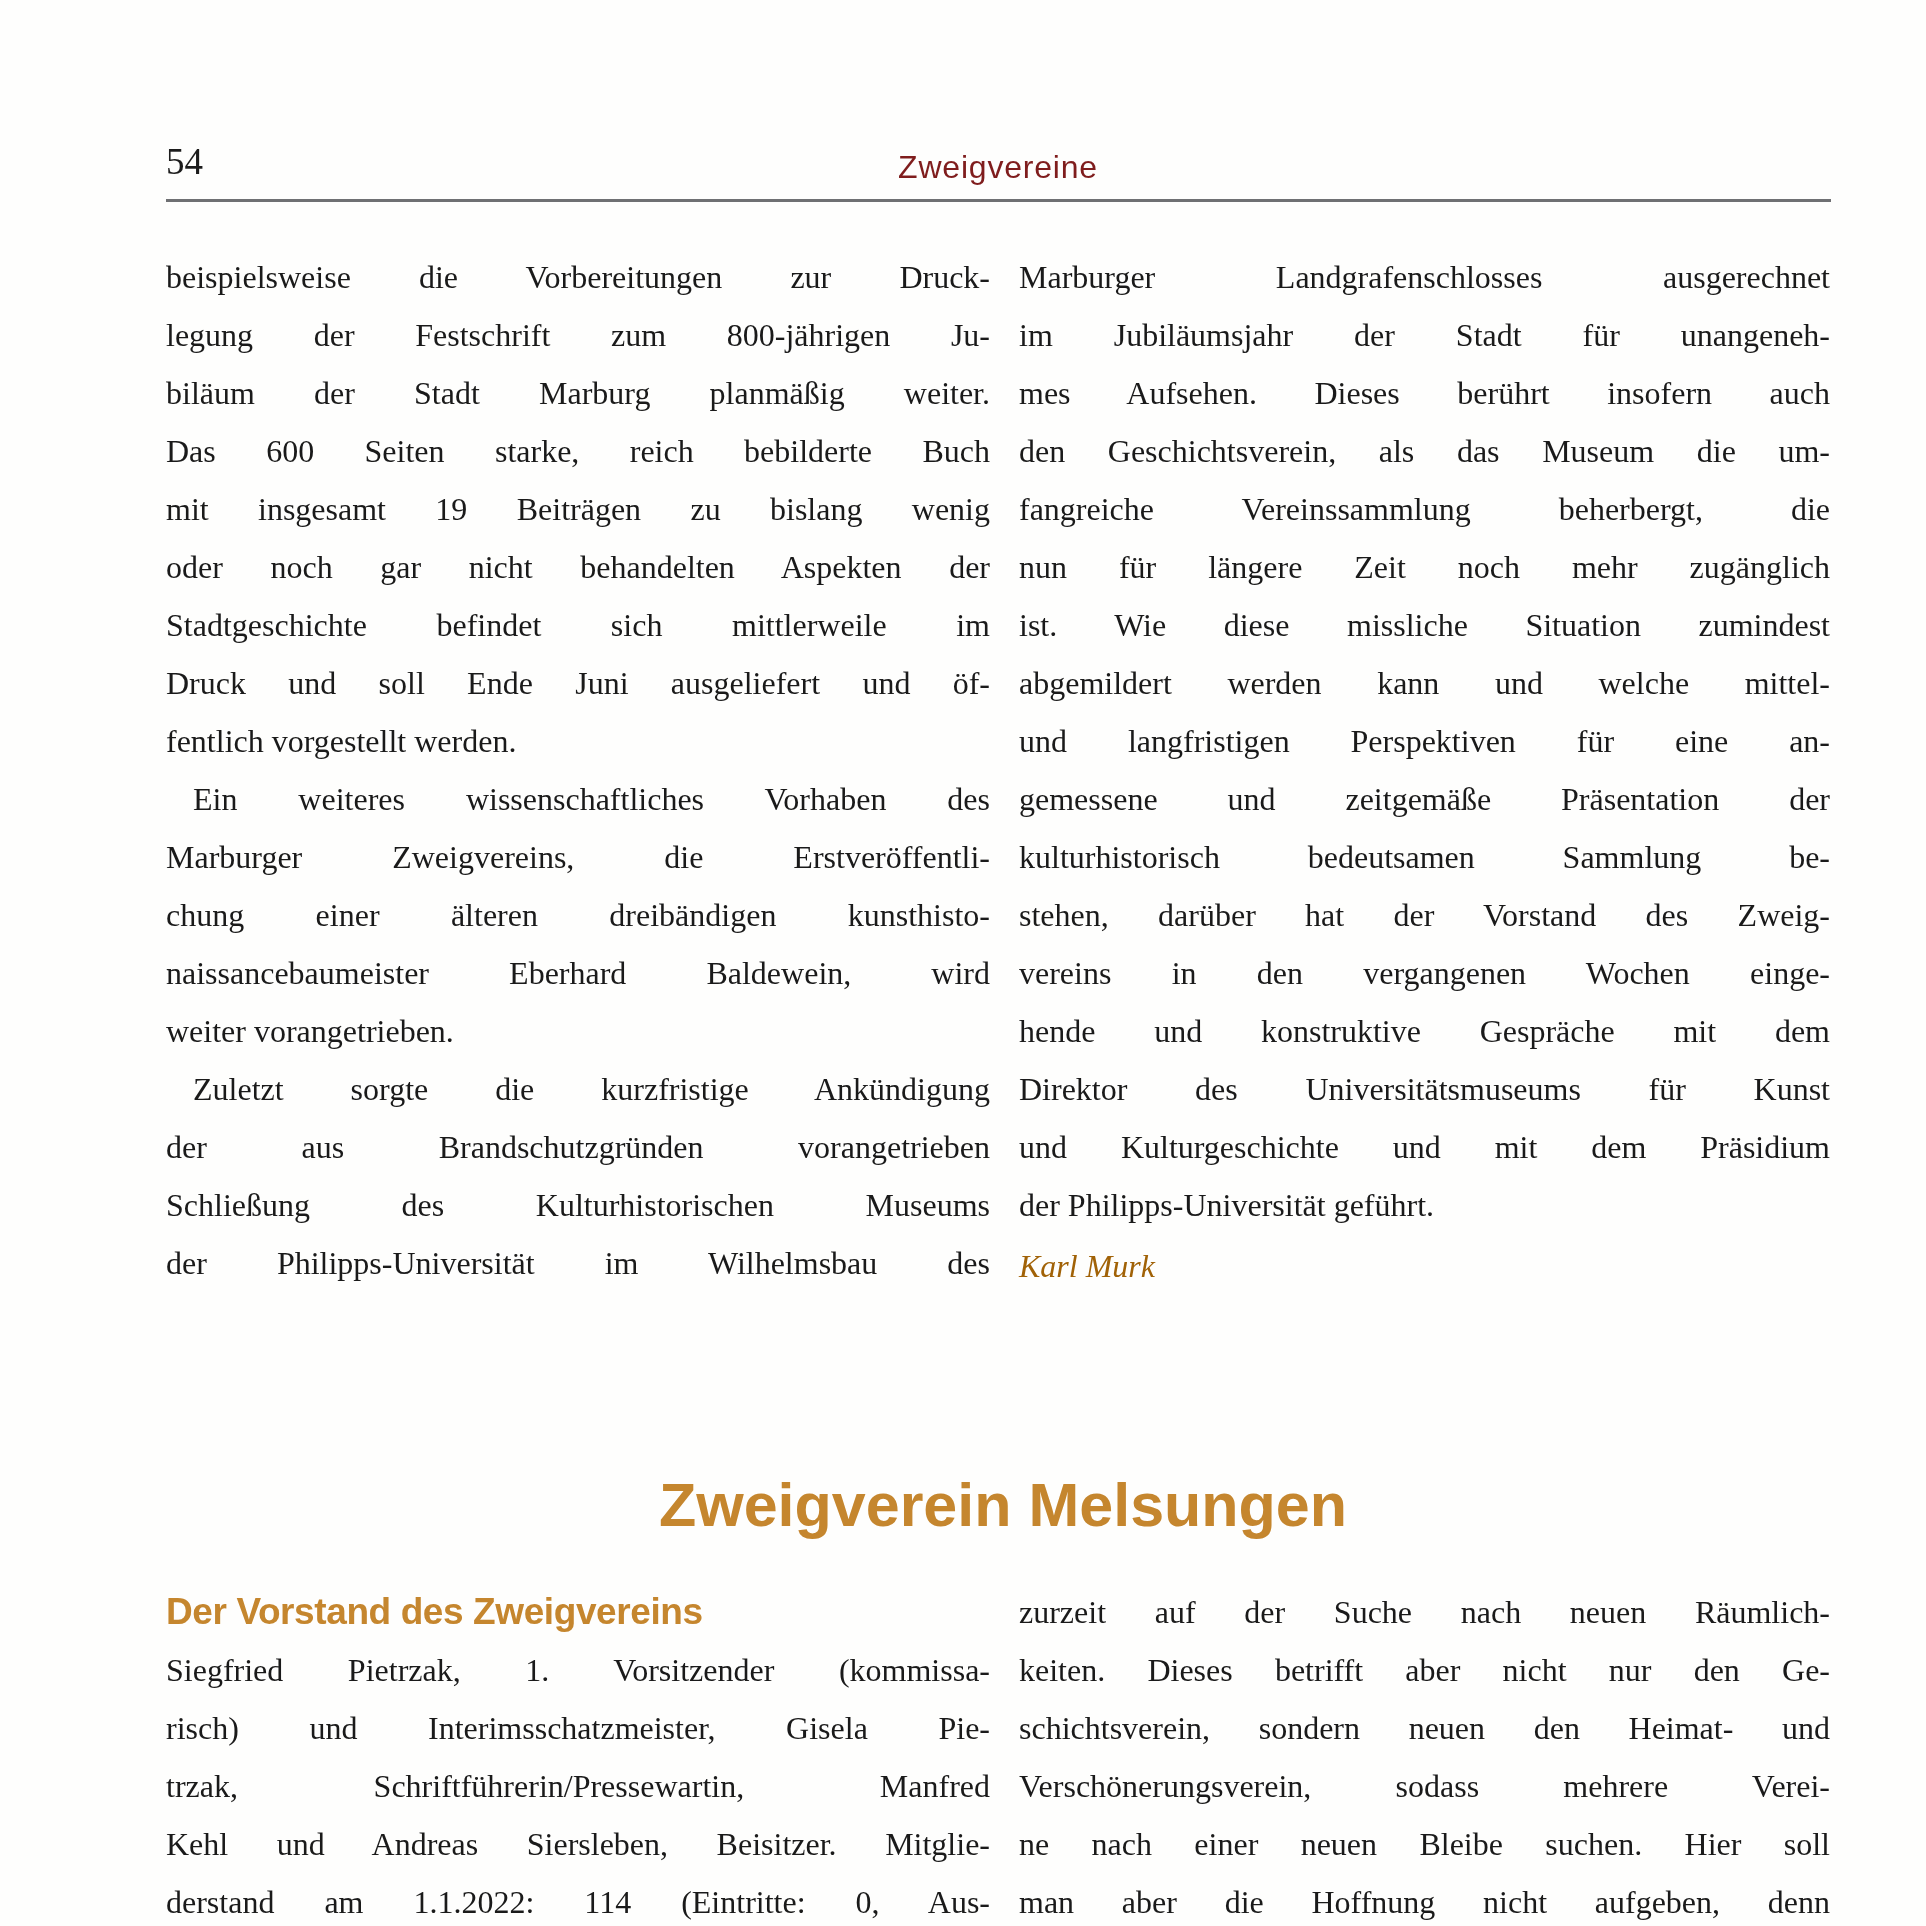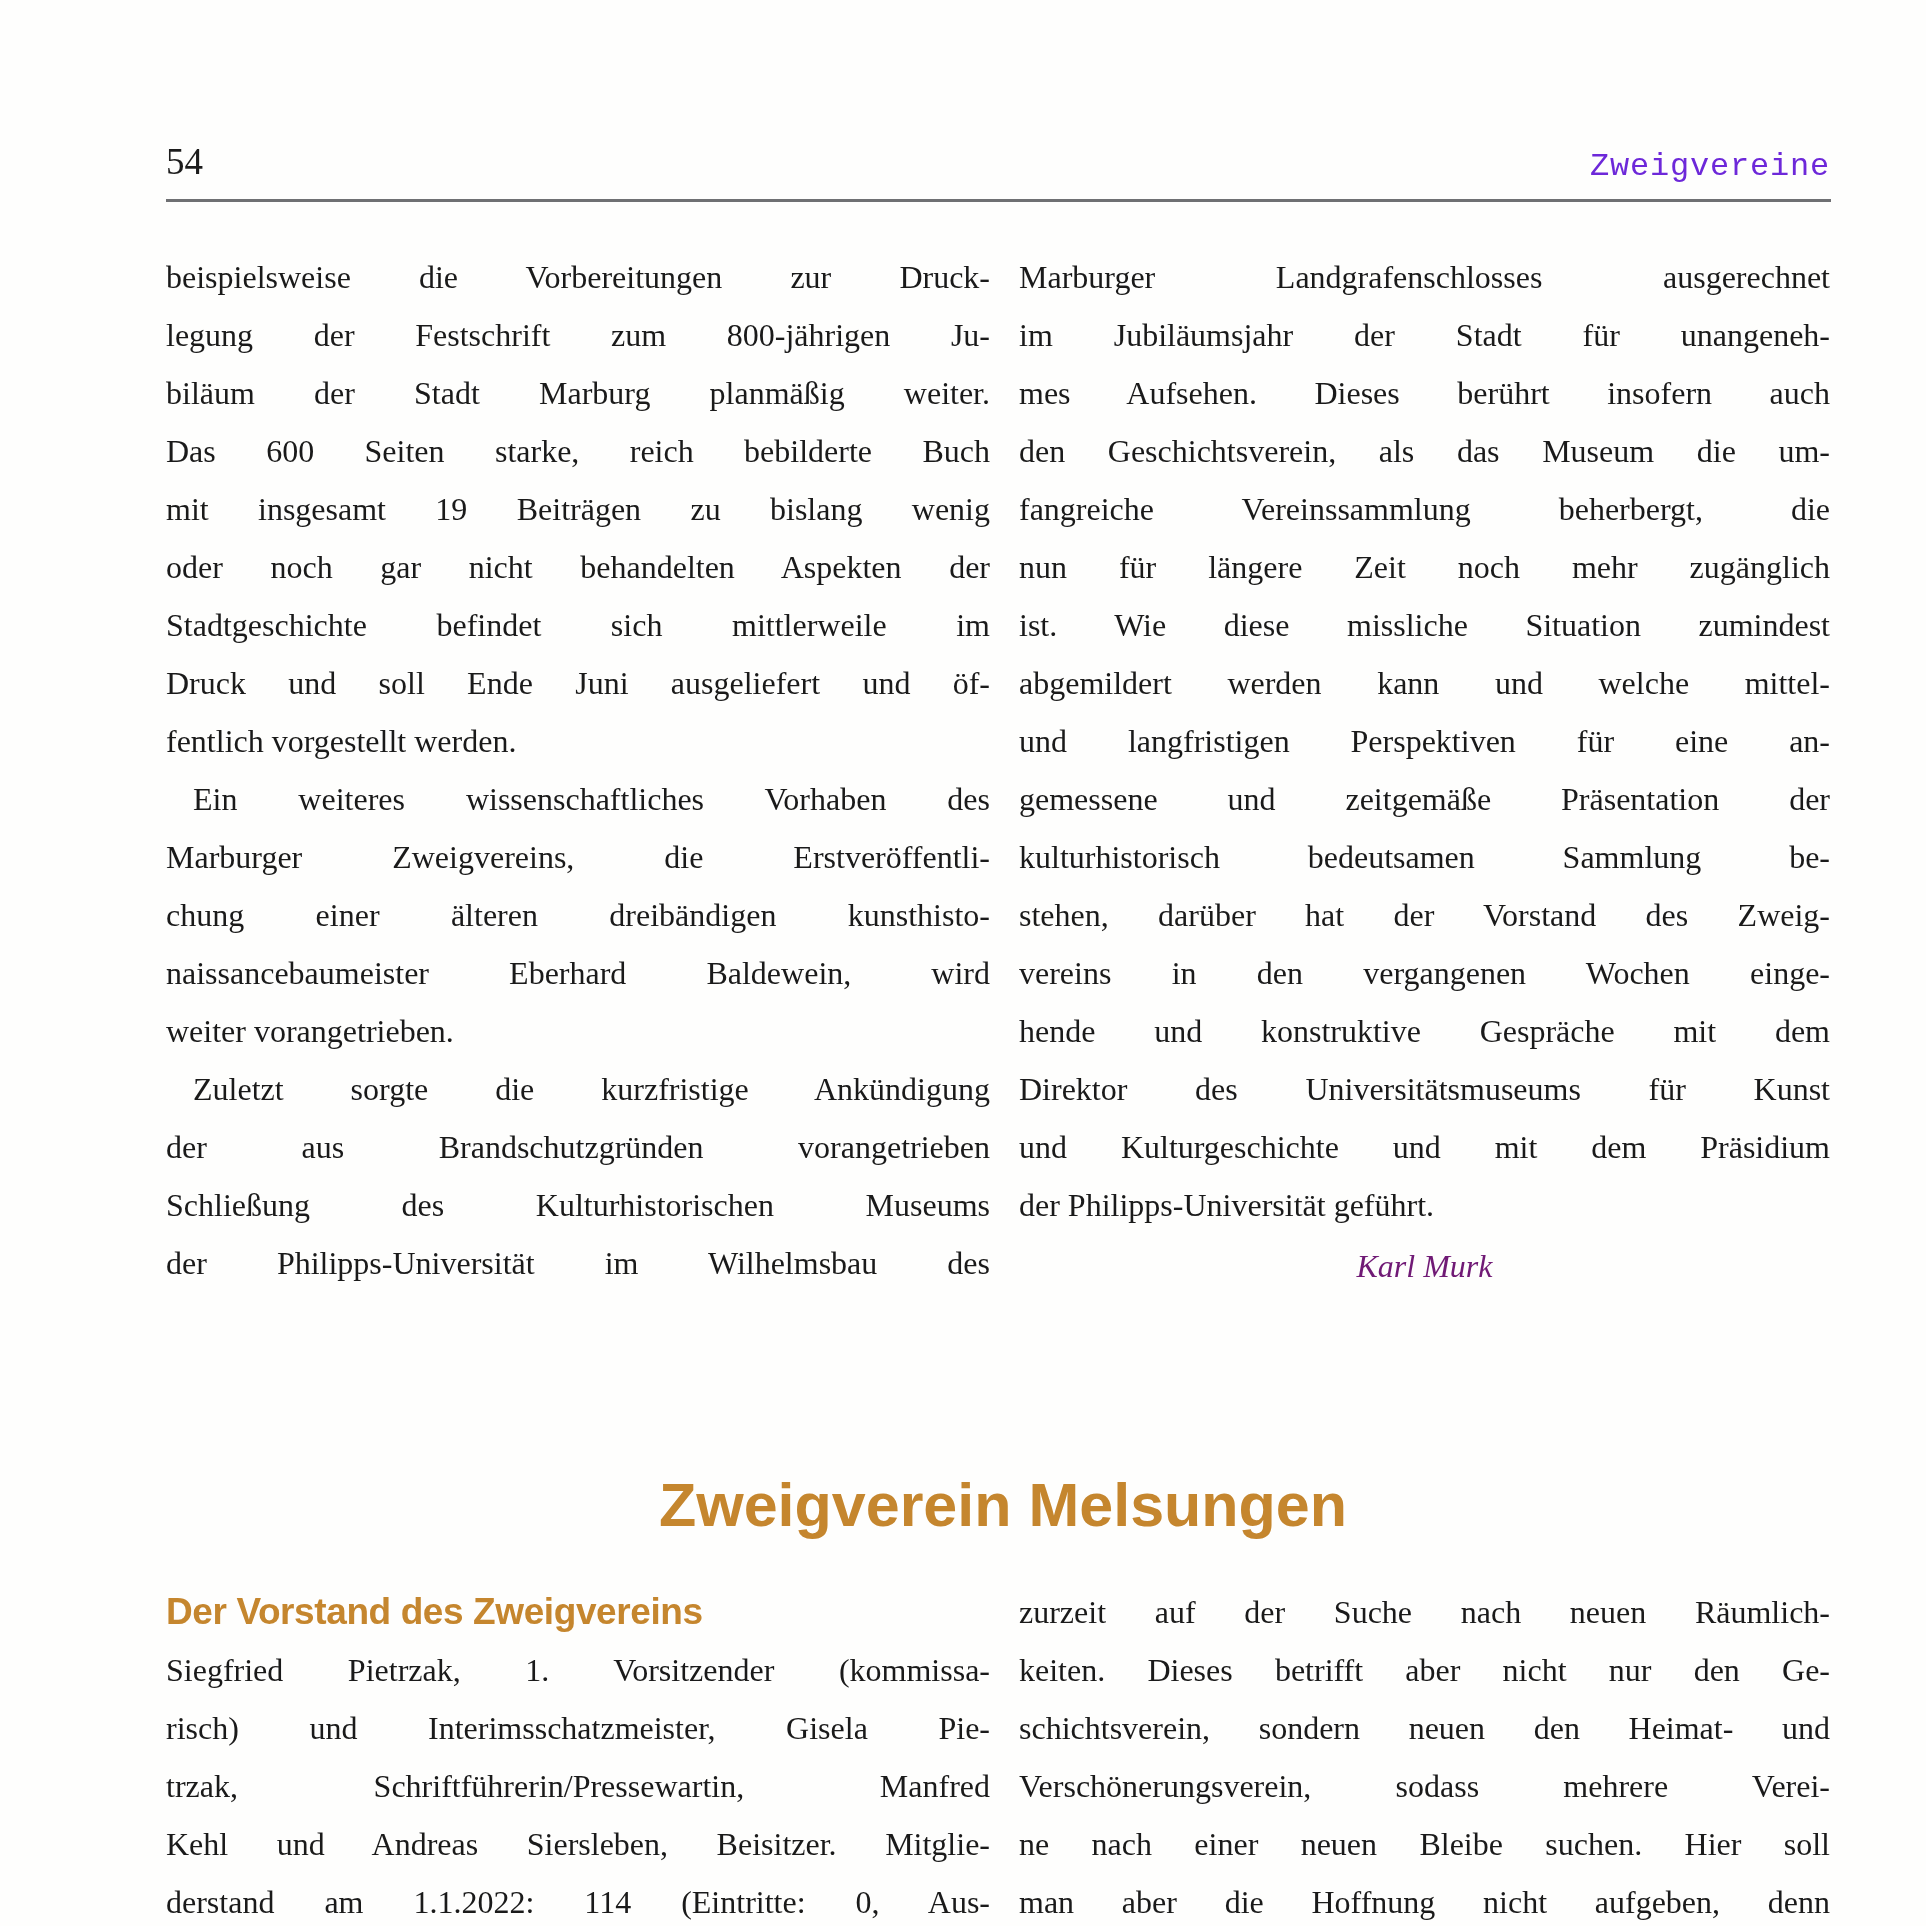--- a/index.html
+++ b/index.html
@@ -10,23 +10,23 @@
   }
   .sheet { position:absolute; left:0; top:0; width:1965px; height:2774px; background:#FEFEFD; }
 
   .pagenum {
     position:absolute; left:166px; top:143px;
     font-family:"Liberation Serif", serif;
     font-size:37px; line-height:1; color:#1C1C1C;
   }
   .runhead {
     position:absolute; left:166px; top:151px; width:1664px;
-    text-align:right;
-    font-family:Liberation Mono, monospace;
-    font-size:32px; line-height:1; color:#6d28d9; letter-spacing:0.8px;
+    text-align:center;
+    font-family:Liberation Sans, sans-serif;
+    font-size:32px; line-height:1; color:#7f1d1d; letter-spacing:0.8px;
   }
   .rule {
     position:absolute; left:166px; top:199px; width:1665px; height:2.7px;
     background:#6F7073;
   }
 
   .col {
     position:absolute; color:#1A1A1A;
     font-family:"Liberation Serif", serif;
     font-size:32px;
@@ -39,23 +39,23 @@
   .tline {
     height:58px; line-height:58px;
     text-align:justify; text-align-last:justify; text-justify:inter-word;
     overflow:hidden; white-space:normal;
   }
   .tline.end    { text-align-last:left; }
   .tline.indent { text-indent:27px; }
 
   .sig {
     position:absolute; left:1019px; top:1237px; width:811px;
-    height:58px; line-height:58px; text-align:center;
+    height:58px; line-height:58px; text-align:left;
     font-family:"Liberation Serif", serif; font-style:italic;
-    font-size:32px; color:#701a75;
+    font-size:32px; color:#a16207;
   }
 
   .sectitle {
     position:absolute; left:166px; top:1462px; width:1664px; margin:5px;
     text-align:center;
     font-family:"Liberation Sans", sans-serif;
     font-size:61px; font-weight:700; line-height:77px;
     color:#C5862E; letter-spacing:0;
   }
   .subhead {

